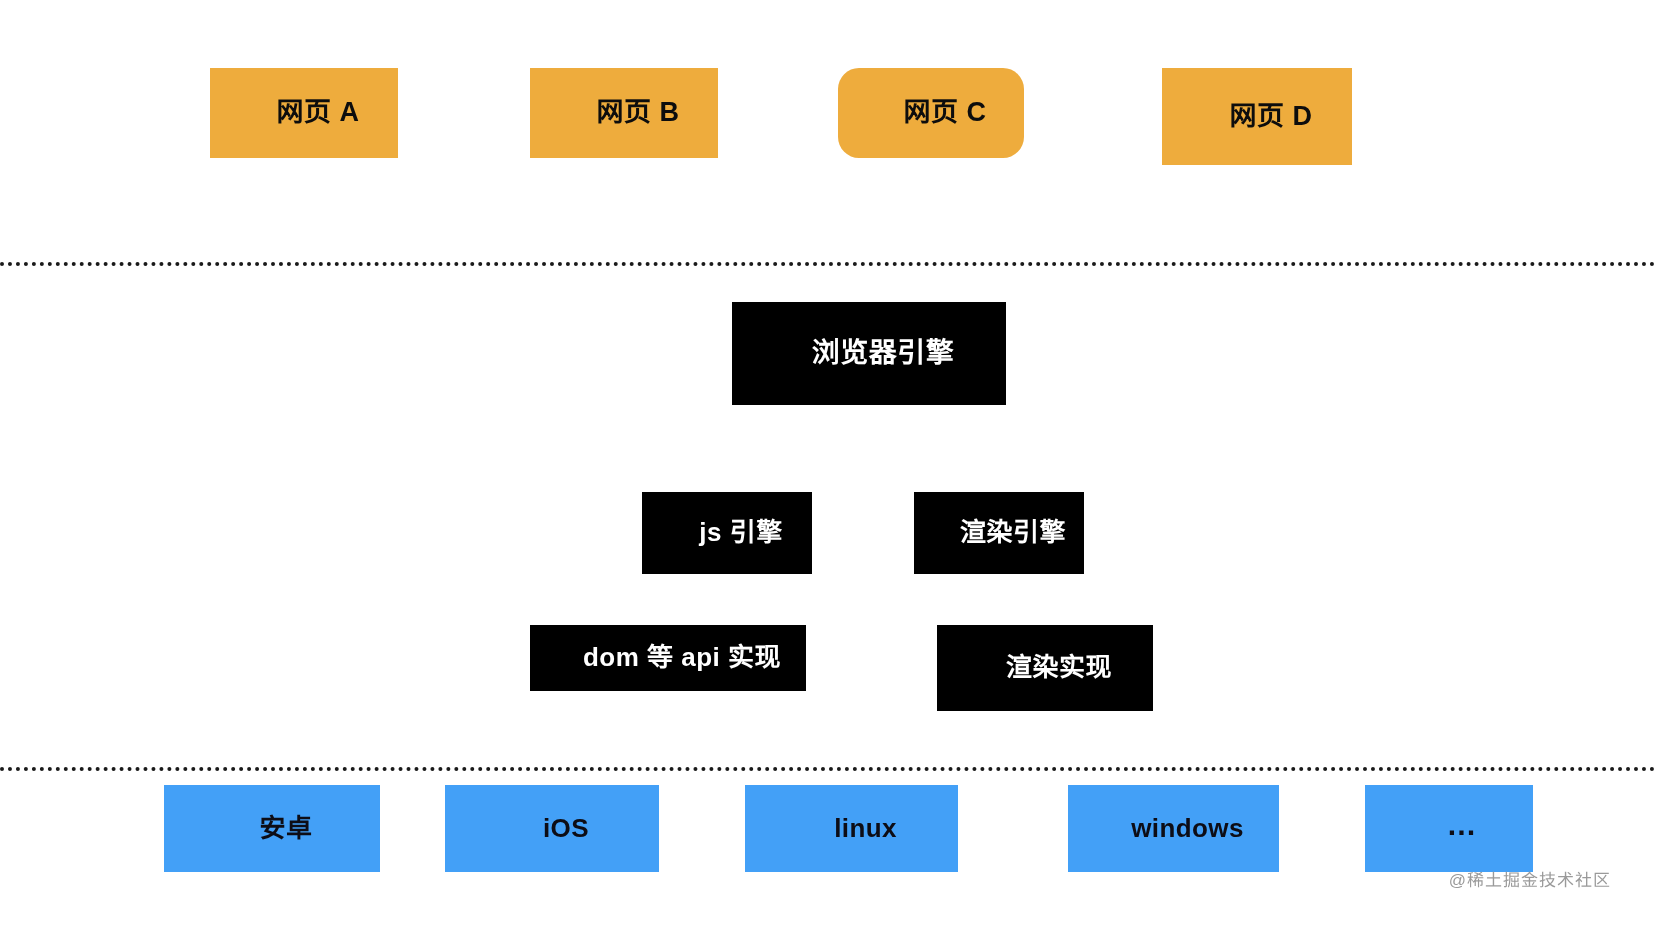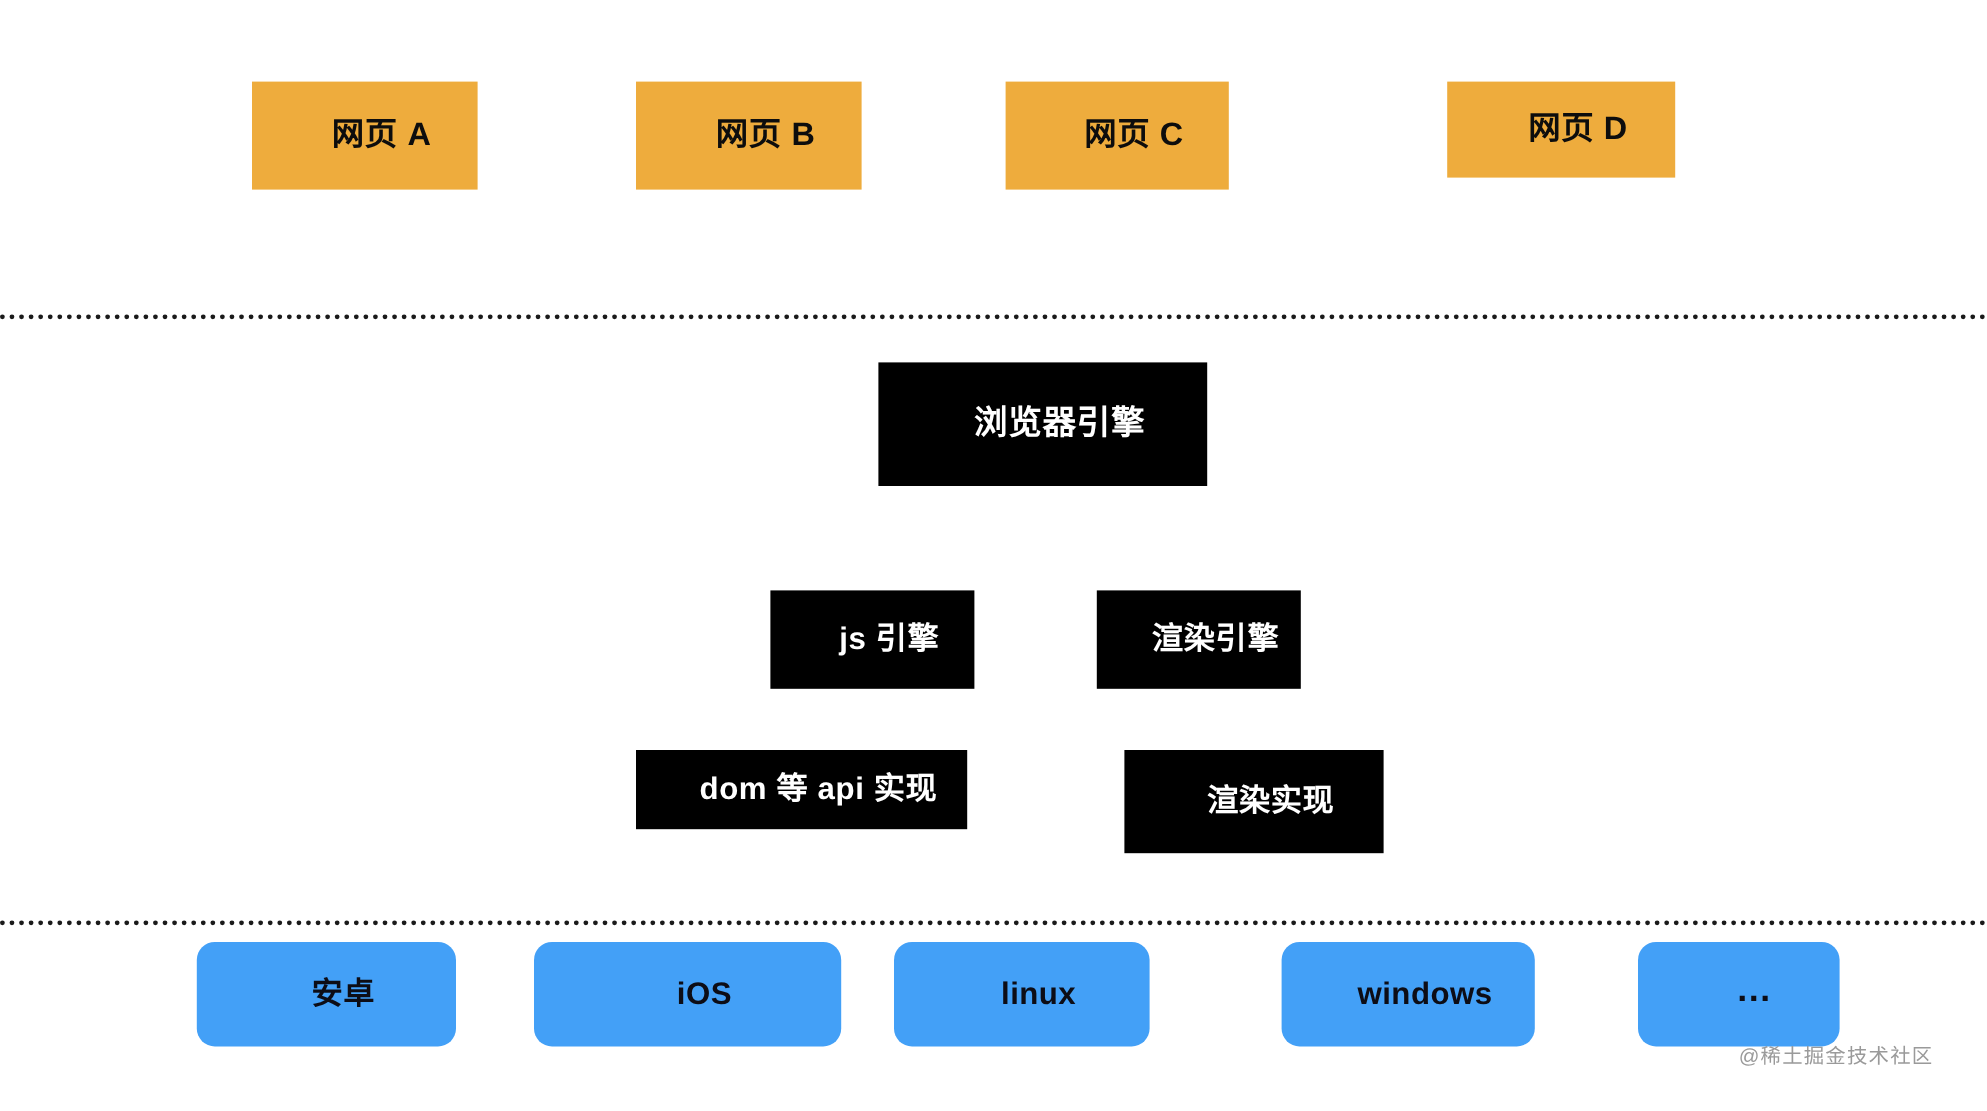--- a/index.html
+++ b/index.html
@@ -53,21 +53,20 @@
   .engine-node.lvl-2 { font-size: 26px; margin-top: 16px; }
   .engine-node.lvl-3 { font-size: 26px; }
 
   
   .os-node {
     background: #43a0f7;
     color: #0d0d16;
     font-size: 26px;
     font-weight: 700;
     letter-spacing: 0.4px;
-    border-radius: 15px;
   }
   .os-node.ellipsis {
     font-size: 30px;
     letter-spacing: 3px;
     padding-bottom: 6px;
   }
 
   
   .divider {
     position: absolute;
@@ -87,28 +86,28 @@
     font-weight: 400;
   }
 </style>
 </head>
 <body>
 
 <div id="canvas">
 
 <div class="node page-node" style="left: 210px; top: 68px; width: 188px; height: 90px;">网页 A</div>
     <div class="node page-node" style="left: 530px; top: 68px; width: 188px; height: 90px;">网页 B</div>
-    <div class="node page-node" style="left: 838px; top: 68px; width: 186px; height: 90px;">网页 C</div>
-    <div class="node page-node" style="left: 1206px; top: 68px; width: 190px; height: 80px;">网页 D</div>
+    <div class="node page-node" style="left: 838px; top: 68px; width: 186px; height: 90px; border-radius: 21px;">网页 C</div>
+    <div class="node page-node" style="left: 1162px; top: 68px; width: 190px; height: 97px;">网页 D</div>
     <div class="node engine-node lvl-1" style="left: 732px; top: 302px; width: 274px; height: 103px;">浏览器引擎</div>
     <div class="node engine-node lvl-2" style="left: 642px; top: 476px; width: 170px; height: 82px;">js 引擎</div>
     <div class="node engine-node lvl-2" style="left: 914px; top: 476px; width: 170px; height: 82px;">渲染引擎</div>
     <div class="node engine-node lvl-3" style="left: 530px; top: 625px; width: 276px; height: 66px;">dom 等 api 实现</div>
     <div class="node engine-node lvl-3" style="left: 937px; top: 625px; width: 216px; height: 86px;">渲染实现</div>
     <div class="node os-node" style="left: 164px; top: 785px; width: 216px; height: 87px;">安卓</div>
-    <div class="node os-node" style="left: 445px; top: 785px; width: 256px; height: 87px;">iOS</div>
+    <div class="node os-node" style="left: 445px; top: 785px; width: 214px; height: 87px;">iOS</div>
     <div class="node os-node" style="left: 745px; top: 785px; width: 213px; height: 87px;">linux</div>
     <div class="node os-node" style="left: 1068px; top: 785px; width: 211px; height: 87px;">windows</div>
     <div class="node os-node ellipsis" style="left: 1365px; top: 785px; width: 168px; height: 87px;">…</div>
     <div class="divider" style="top: 262px;"></div>
     <div class="divider" style="top: 767px;"></div>
     <div class="watermark" style="left: 1482px; top: 866px; transform: translateX(-50%); margin-left: 48px;">@稀土掘金技术社区</div>
   </div>
 
 </body></html>

